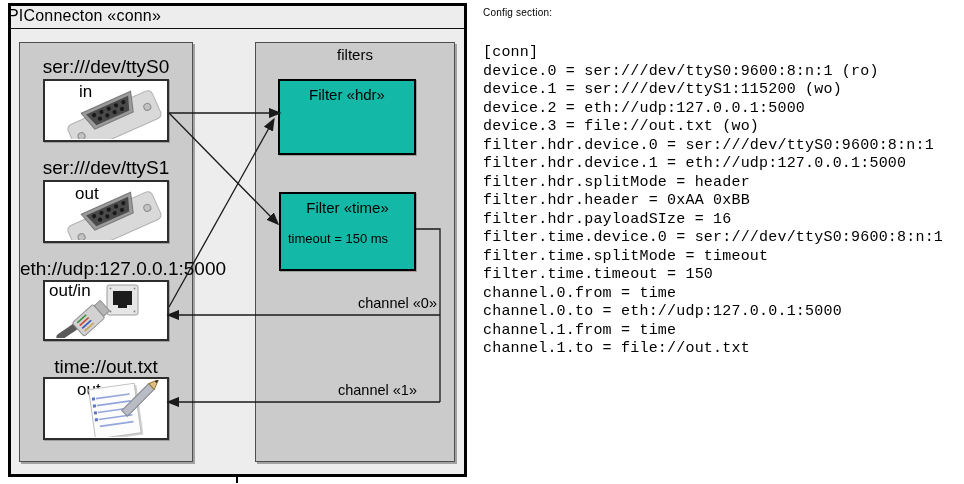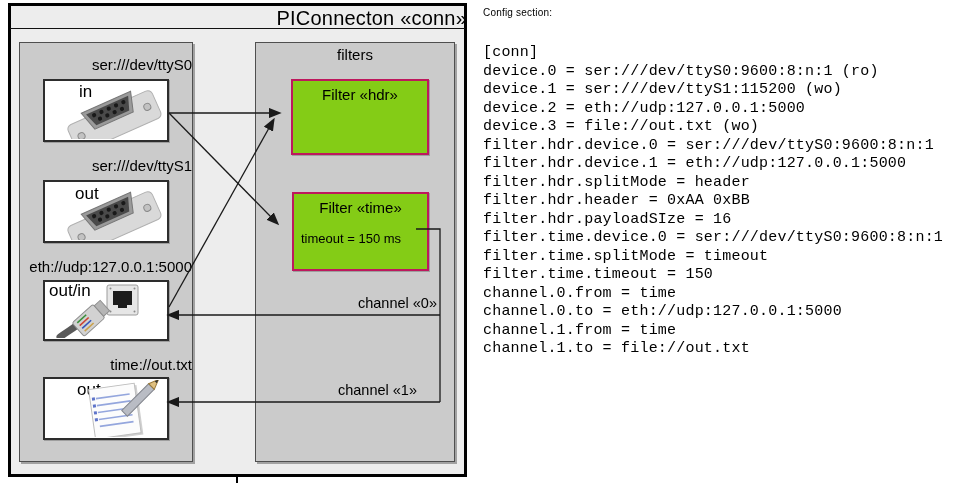--- a/index.html
+++ b/index.html
@@ -1,34 +1,34 @@
 <!DOCTYPE html>
 <html><head>
 <meta charset="utf-8">
 <style>
   html,body{margin:0;padding:0;background:#fff;}
   #canvas{position:relative;width:964px;height:484px;background:#ffffff;overflow:hidden;
           font-family:"Liberation Sans",sans-serif;color:#000;}
   
   .outer-box{position:absolute;left:8px;top:3px;width:459px;height:474px;
              box-sizing:border-box;border:3px solid #000;background:#ededed;}
-  .diagram-title{position:absolute;left:8px;top:7px;width:459px;text-align:right;
-                 font-size:20px;letter-spacing:0.2px;}
+  .diagram-title{position:absolute;left:8px;top:7px;width:459px;text-align:left;
+                 font-size:16px;letter-spacing:0.2px;}
   .title-sep{position:absolute;left:10px;top:28px;width:455px;height:1px;background:#111;}
   .panel{position:absolute;box-sizing:border-box;background:#cbcbcb;
          border:1px solid #4f4f4f;box-shadow:2px 2px 0 #a2a2a2;}
   #devices-panel{left:19px;top:42px;width:174px;height:420px;}
   #filters-panel{left:255px;top:42px;width:200px;height:420px;}
-  .device-label{position:absolute;left:0;width:100%;text-align:right;font-size:15px;}
+  .device-label{position:absolute;left:0;width:100%;text-align:center;font-size:19px;}
   .node{position:absolute;box-sizing:border-box;background:#fff;border:2px solid #2d2d2d;
         box-shadow:1px 1px 0 #9e9e9e;overflow:hidden;}
   .port-label{position:absolute;font-size:17px;line-height:18px;}
   .panel-title{position:absolute;top:3px;left:0;width:100%;text-align:center;font-size:15px;}
-  .filter-box{position:absolute;box-sizing:border-box;background:#84cc16;border:2px solid #be185d;
-              box-shadow:1px 1px 0 #9e9e9e;margin-left:13px;}
+  .filter-box{position:absolute;box-sizing:border-box;background:#14b8a6;border:2px solid #000000;
+              box-shadow:1px 1px 0 #9e9e9e;}
   .filter-title{margin-top:5px;text-align:center;font-size:15px;}
   .filter-props{margin-left:7px;font-size:13px;line-height:17px;}
   .channel-label{position:absolute;font-size:14.5px;text-align:right;}
   #arrow-overlay{position:absolute;left:0;top:0;pointer-events:none;}
   .bottom-tick{position:absolute;left:236px;top:474px;width:2px;height:9px;background:#000;}
   .icon-svg{position:absolute;left:1px;top:1px;}
   
   #config-heading{position:absolute;left:483px;top:7px;font-size:10px;letter-spacing:0.2px;}
   #config-lines{position:absolute;left:483px;top:44px;
                 font-family:Liberation Mono, monospace;font-size:15px;

